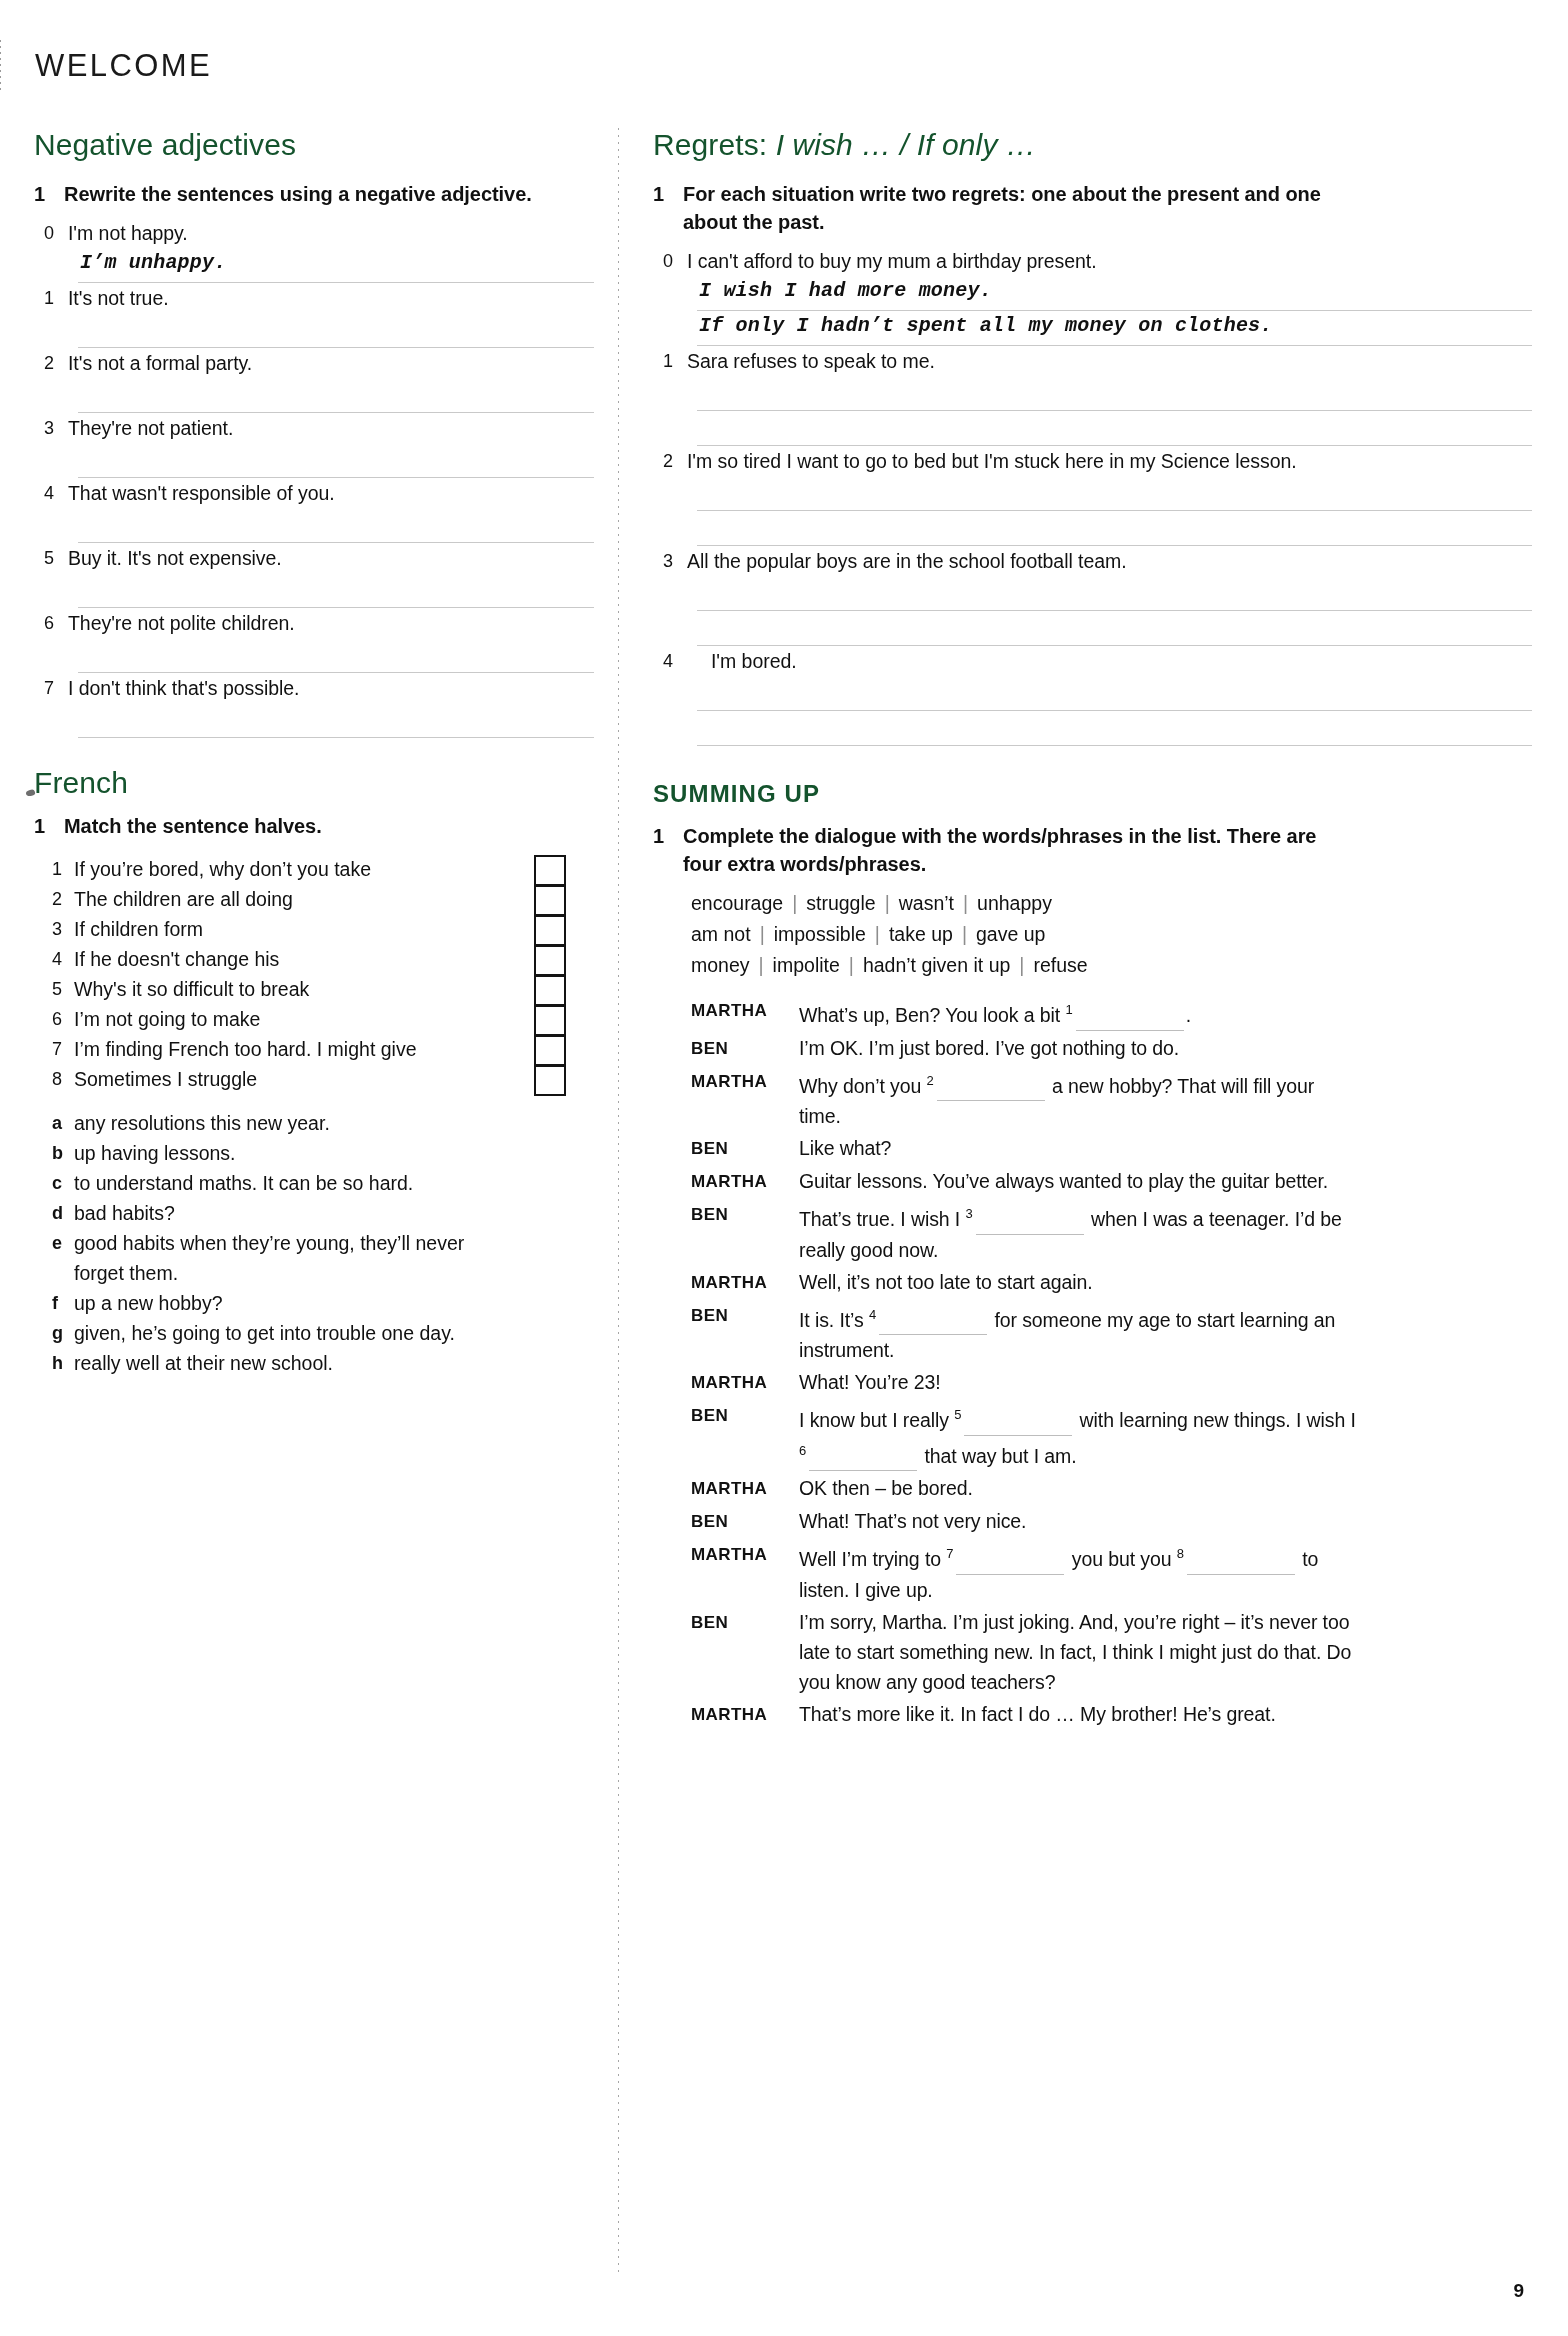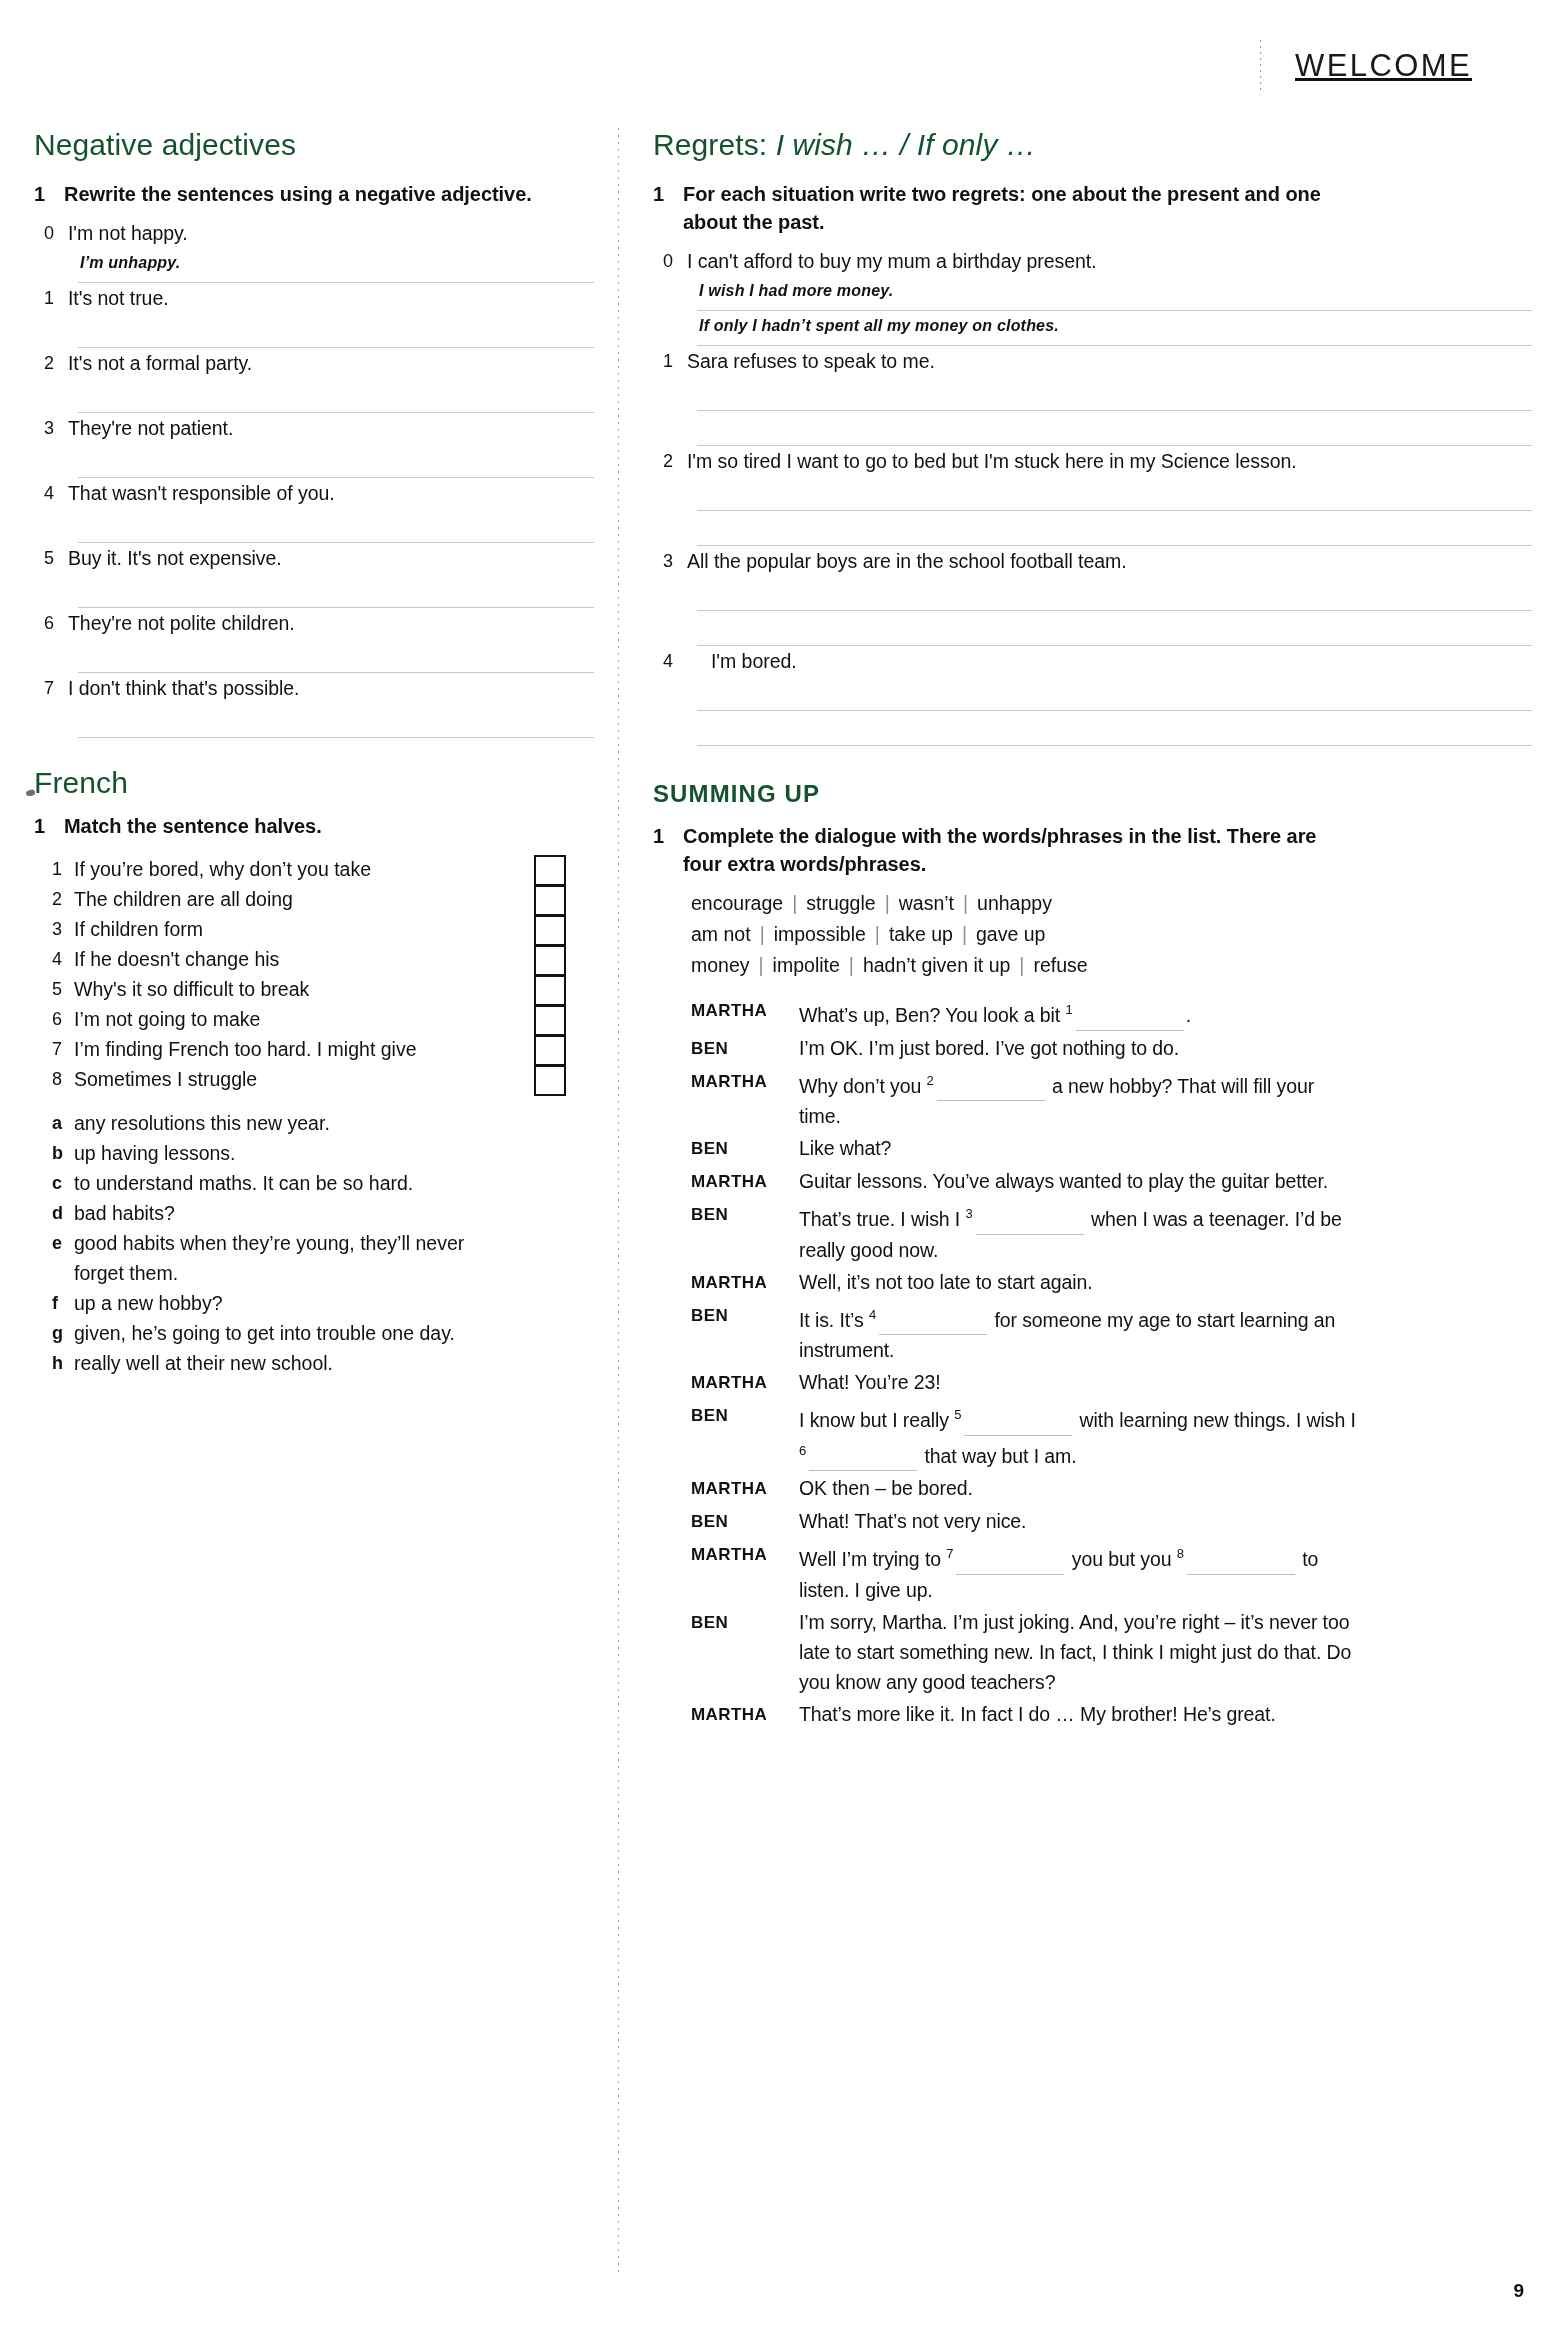--- a/index.html
+++ b/index.html
@@ -23,23 +23,21 @@
   }
 
   
   .runhead {
     position: absolute;
     top: 38px;
     left: 0;
     right: 96px;
     height: 56px;
     display: flex;
-    justify-content: flex-end;
     align-items: center;
-    text-decoration: underline;
   }
   .runhead-rule {
     width: 1px;
     height: 52px;
     margin-right: 34px;
     background: repeating-linear-gradient(to bottom, #9a9a9a 0 2px, transparent 2px 6px);
   }
   .runhead-title {
     font-size: 31px;
     letter-spacing: 2.4px;
@@ -117,24 +115,24 @@
     line-height: 30px;
     letter-spacing: -0.05px;
   }
 
   .ansline {
     margin-left: 44px;
     border-bottom: 1px solid #c9c9c9;
     height: 34px;
   }
   .hand {
-    font-family: Liberation Sans, sans-serif;
+    font-family: Liberation Mono, monospace;
     font-style: italic;
     font-weight: 700;
-    font-size: 16px;
+    font-size: 20px;
     line-height: 30px;
     letter-spacing: 0.2px;
     display: inline-block;
     padding-left: 2px;
     white-space: nowrap;
   }
 
   .gap-lg { height: 28px; }
 
   

